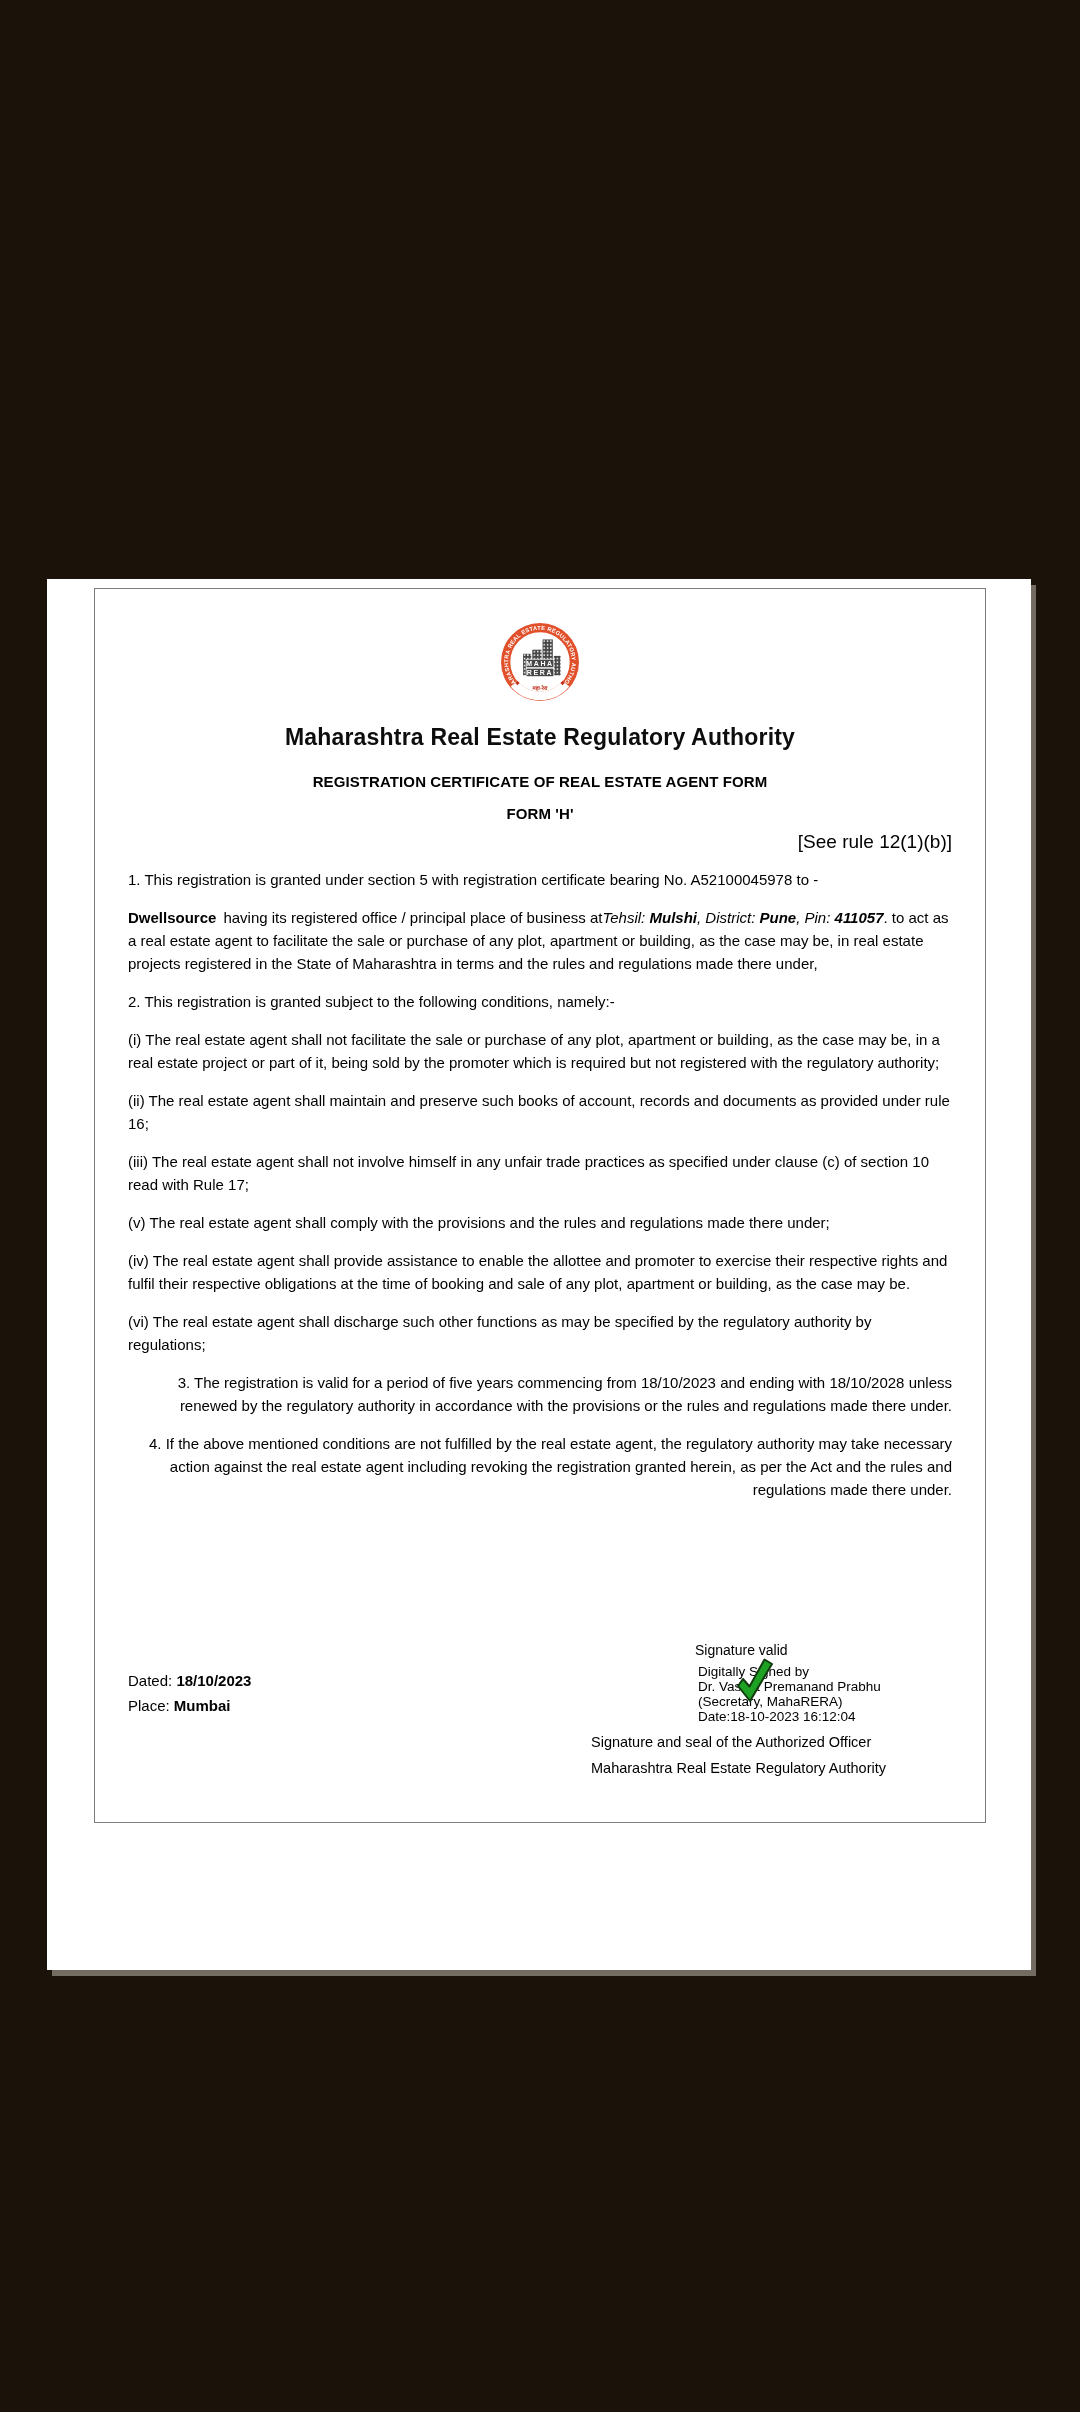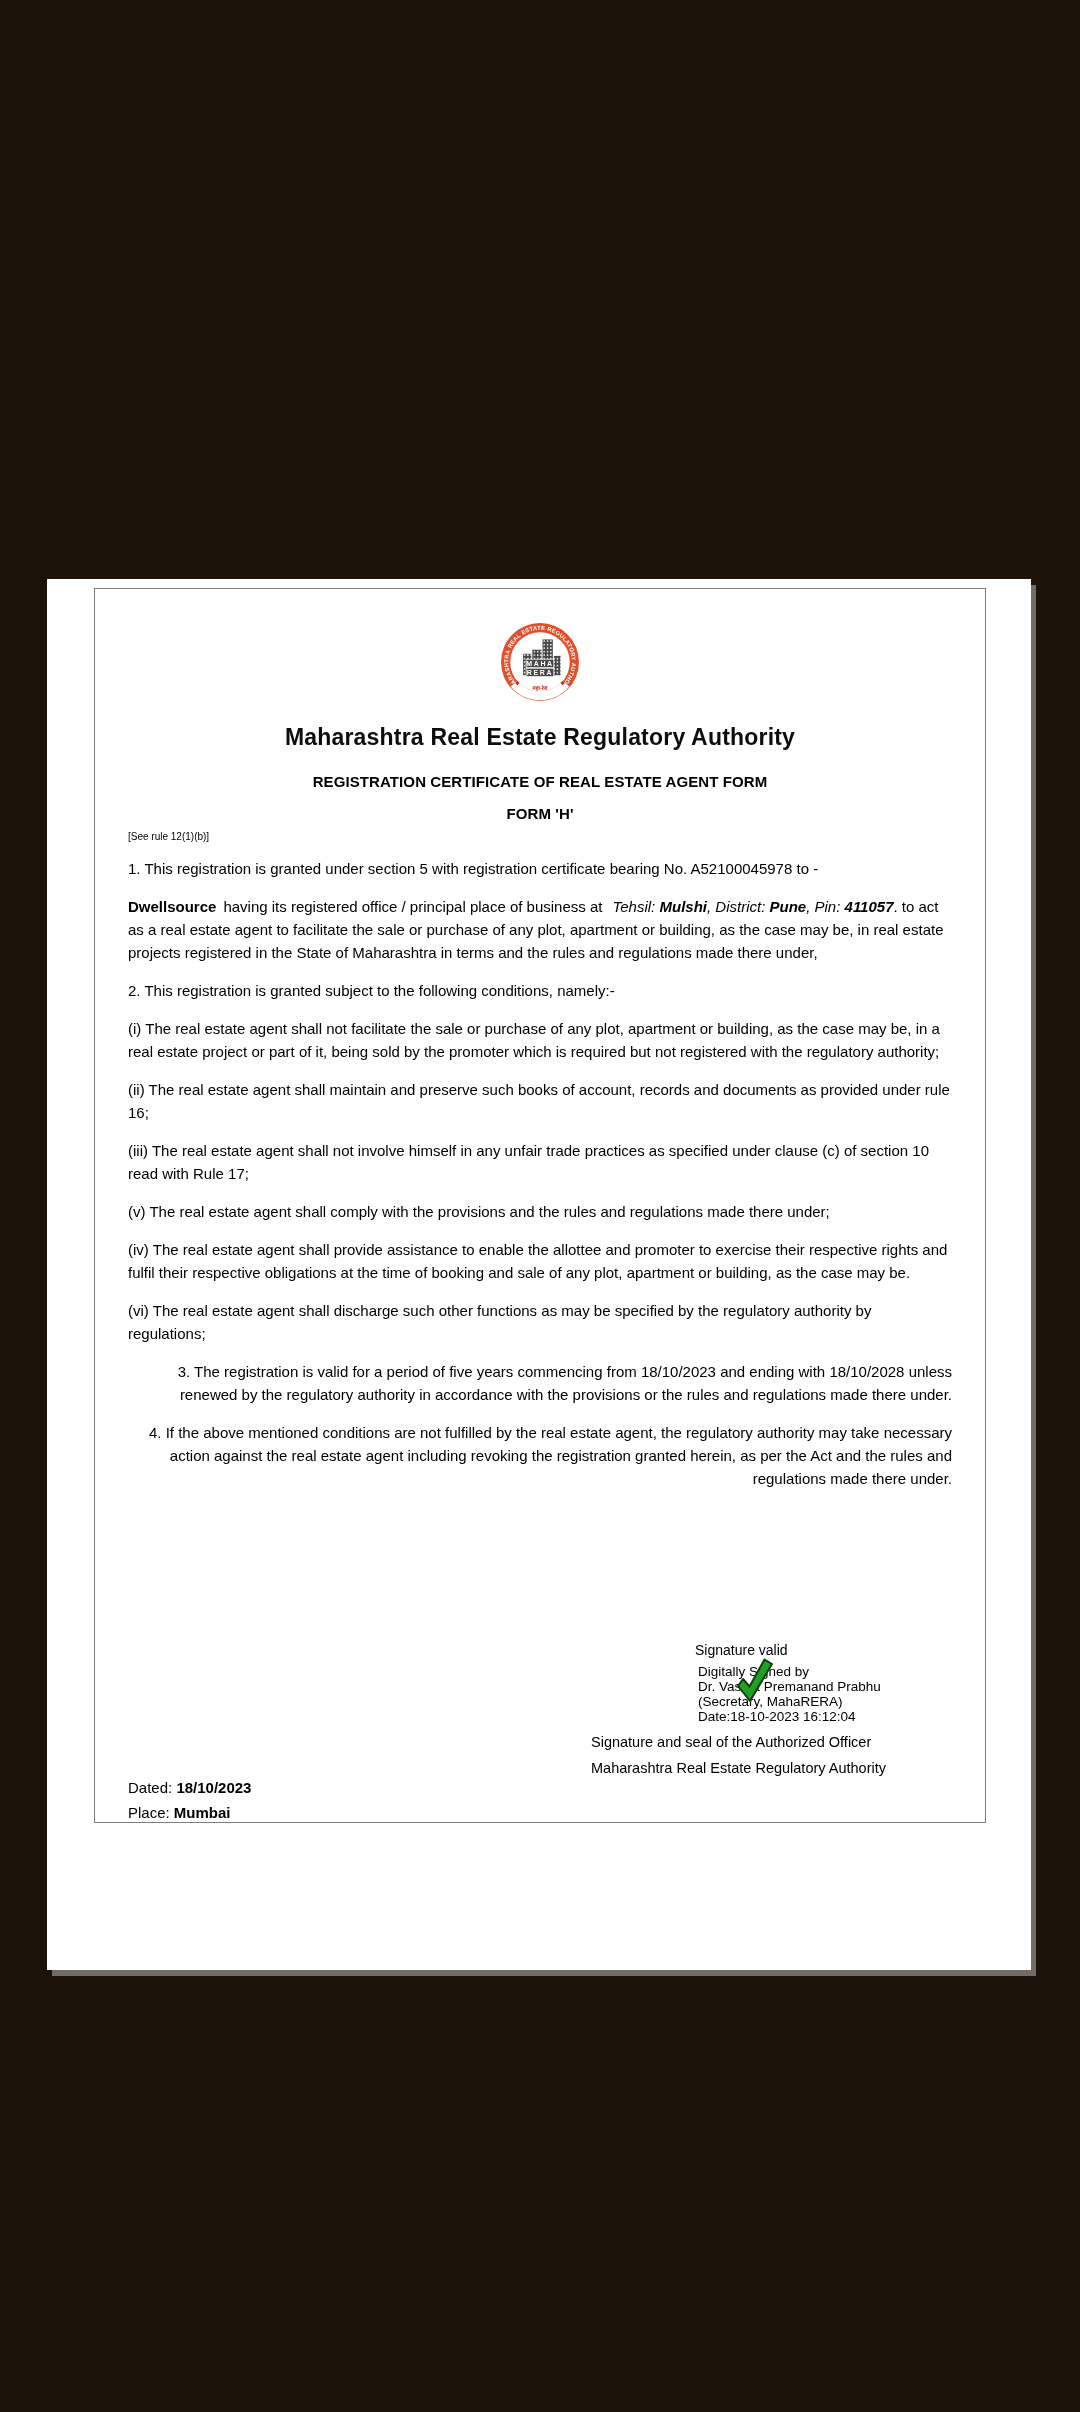--- a/index.html
+++ b/index.html
@@ -29,44 +29,44 @@
   .logo-wrap svg { display:inline-block; }
   .doc-title {
     font-size:23px; font-weight:bold; text-align:center;
     margin:22px 0 0; color:#0d0d0d; letter-spacing:0.2px;
   }
   .doc-sub {
     font-size:15px; font-weight:bold; text-align:center;
     margin:22px 0 0; letter-spacing:0.1px;
   }
   .doc-sub2 { margin-top:15px; }
-  .rule-ref { font-size:10px; font-weight:normal; text-align:left; margin:9px 0 0; }
+  .rule-ref { font-size:19px; font-weight:normal; text-align:right; margin:9px 0 0; }
   p.body { font-size:15px; line-height:23px; margin:15px 0 0; }
   .p1 { margin-top:41px; }
   .cond { margin:7px 0 0 38px; }
   .cond-first { margin-top:16px; }
   .gap17 { margin-top:17px;text-align:right; }
   b.em { font-weight:normal; }
   .it { font-style:italic; }
   .bit { font-style:italic; font-weight:bold; }
   .agent-name { font-weight:bold; margin-right:7px; }
-  .loc-lead { margin-left:10px; }
+  .loc-lead { }
   
   .sig-valid { position:absolute; left:600px; top:1053px; font-size:14px; }
   .sig-ds {
     position:absolute; left:603px; top:1075px;
     font-size:13.5px; line-height:15px; white-space:nowrap;
   }
   .check-icon { position:absolute; left:638px; top:1068px; width:44px; height:54px; }
   .seal-col {
     position:absolute; left:496px; top:1140px; width:360px;
     text-align:left; font-size:14.5px; line-height:26px;
   }
   .dated-col {
-    position:absolute; left:33px; top:1186px;
+    position:absolute; left:33px; top:1079px;
     font-size:15px; line-height:25px;
   }
   .dated-col .val { font-weight:bold; }
 </style>
 </head>
 <body>
 
 <div class="paper">
   <div class="doc-box">
     <div class="content">

